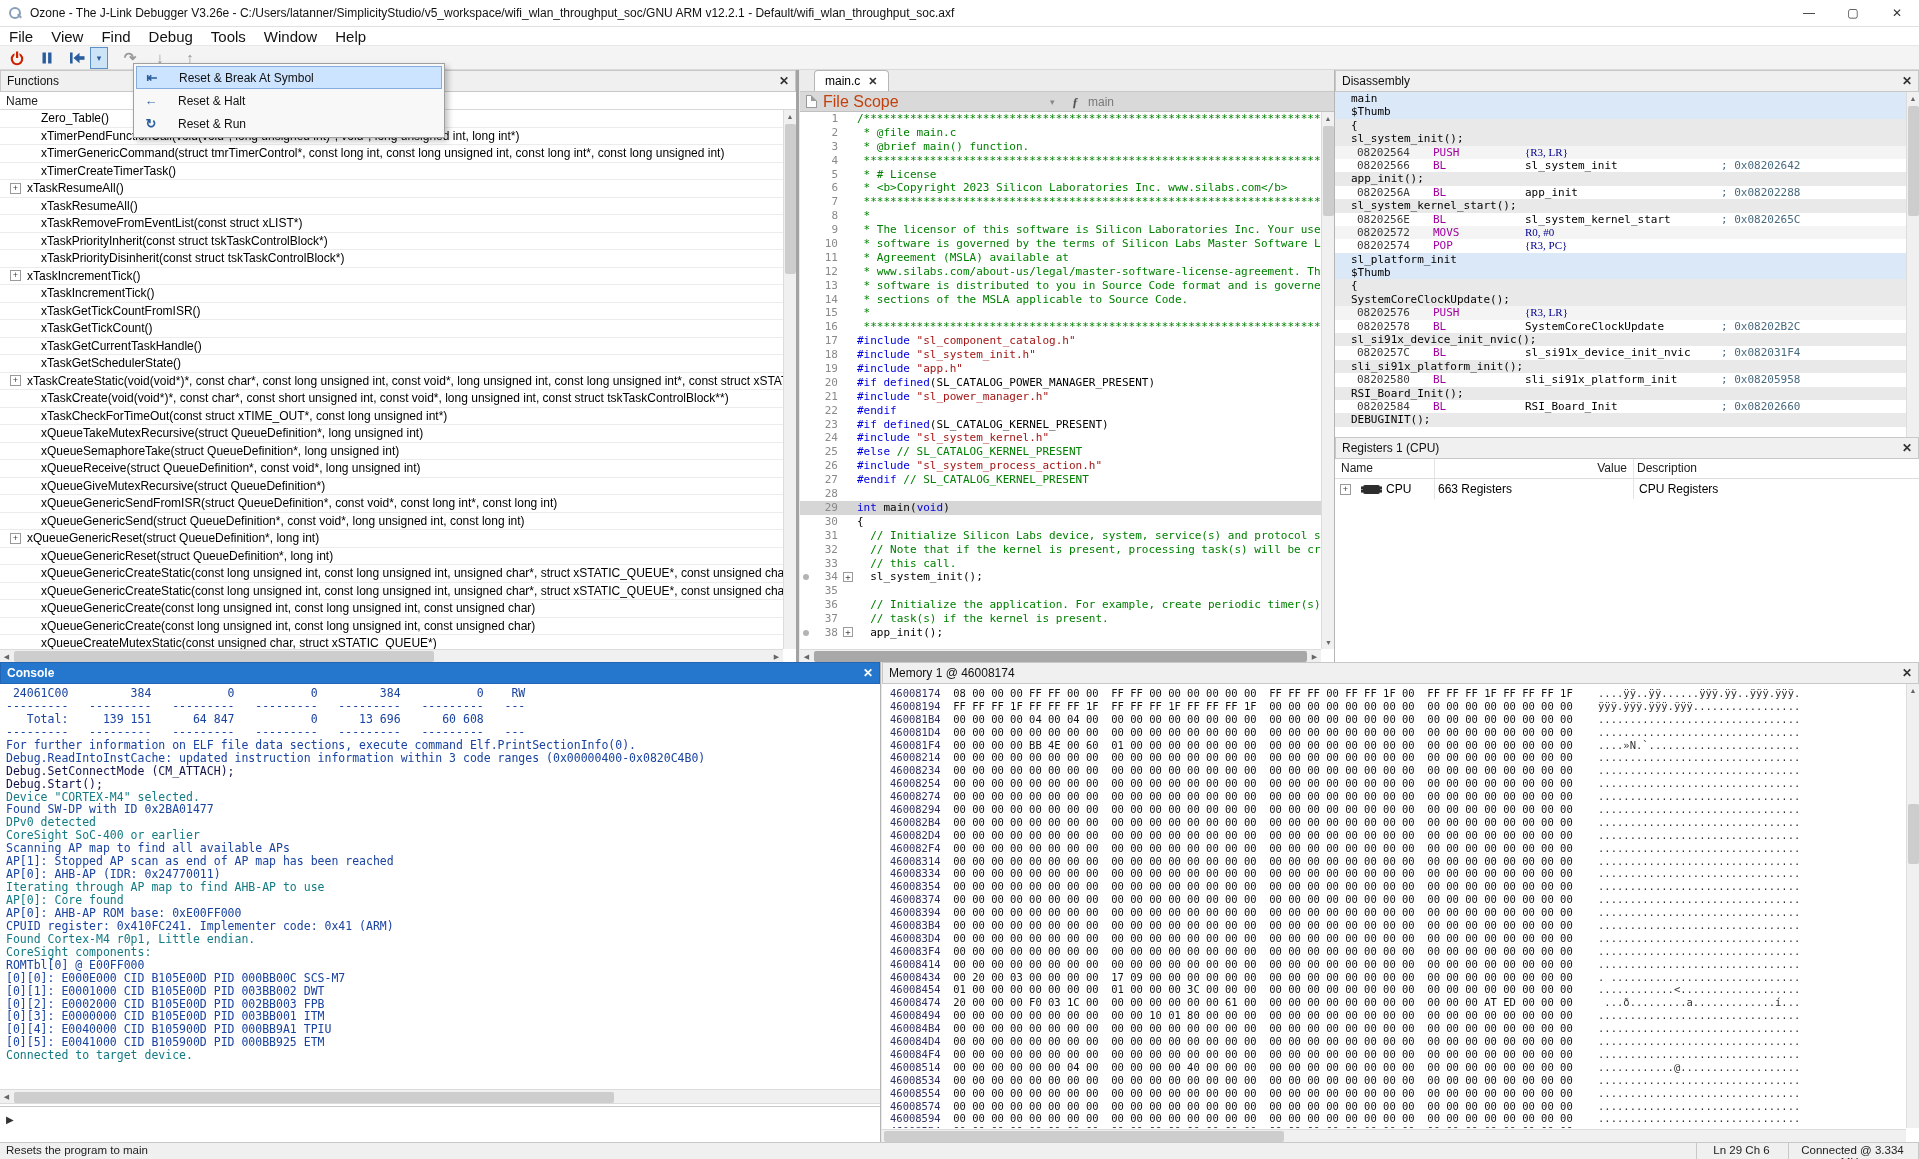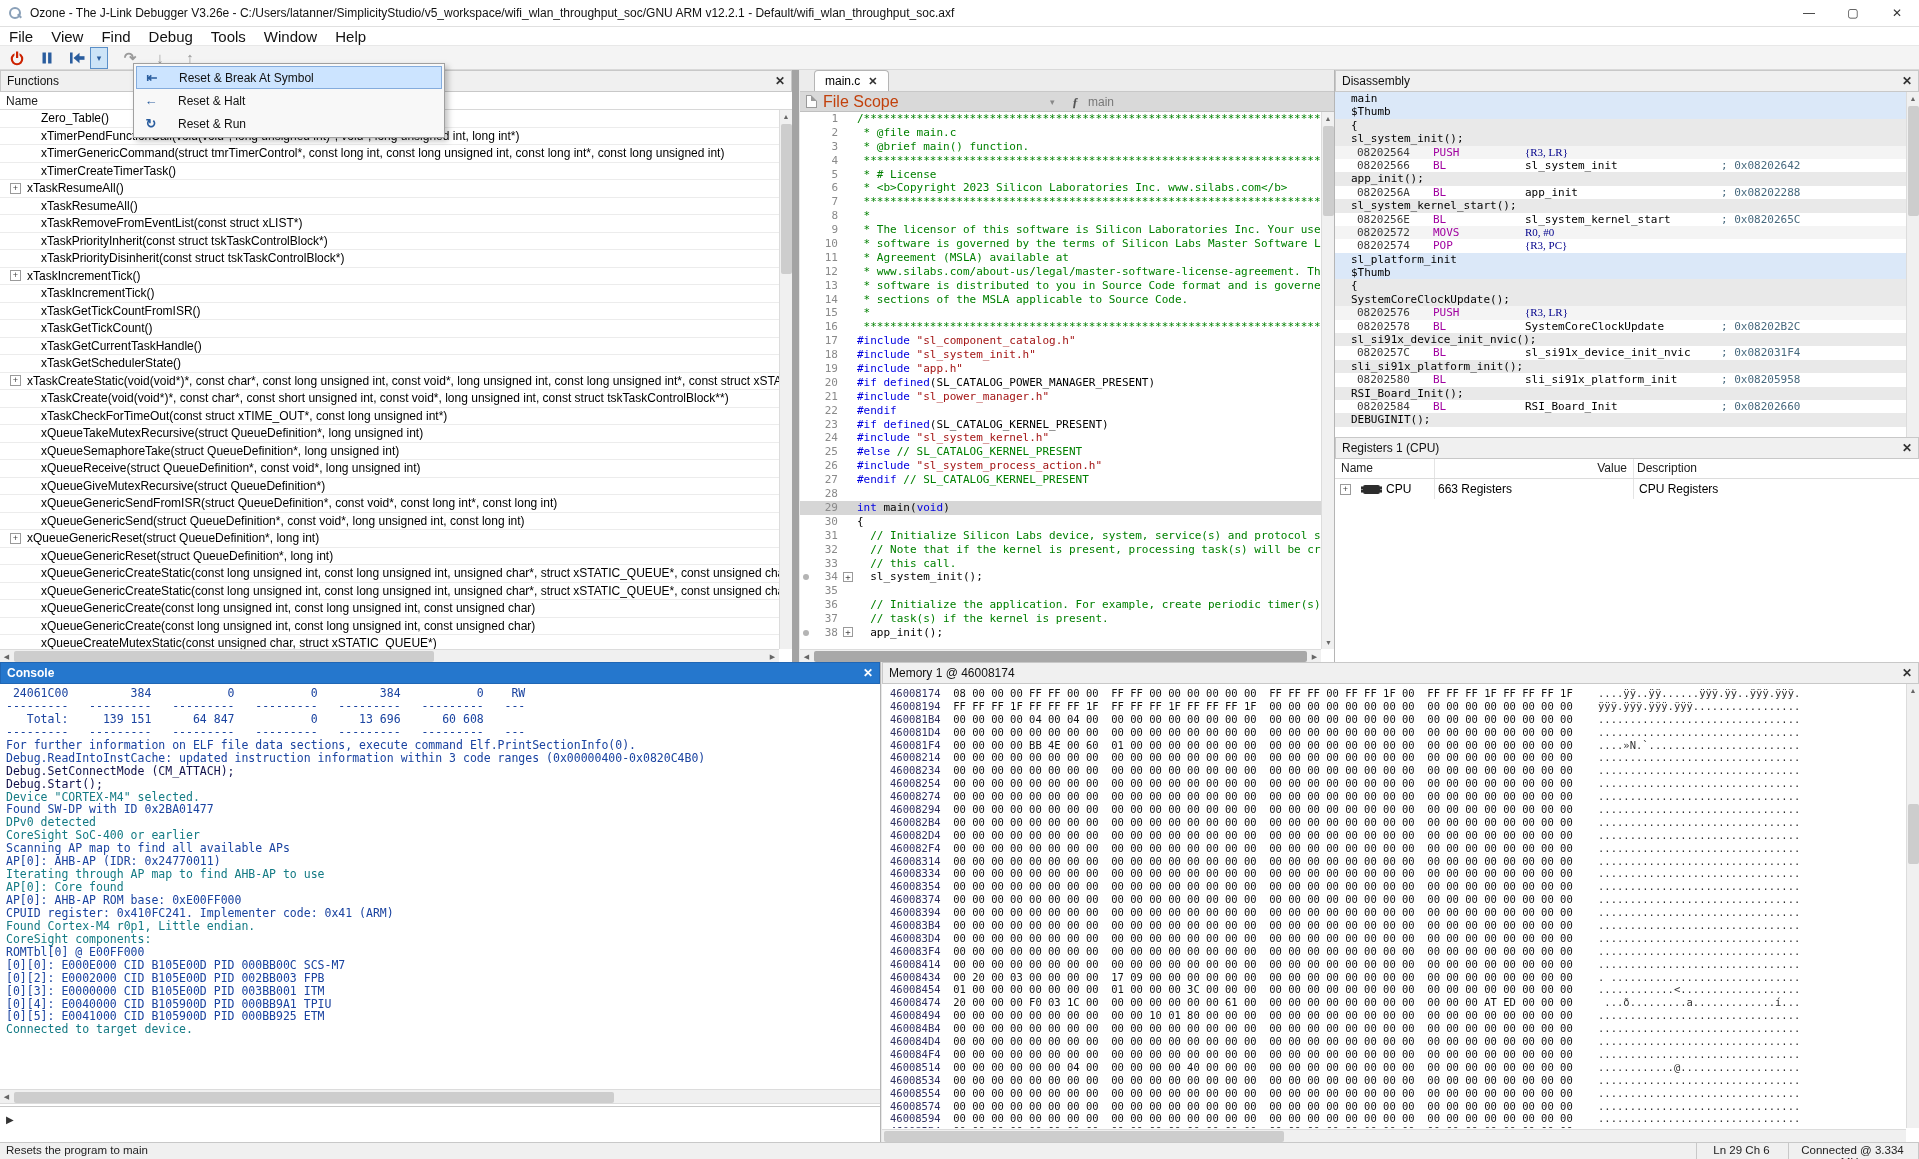--- a/index.html
+++ b/index.html
@@ -41,21 +41,21 @@
   .phead .x { margin-left:auto; color:#333; font-size:12px; font-weight:bold; }
   .vscroll { position:absolute; top:0; right:0; width:13px; background:#f0f0f0; border-left:1px solid #dcdcdc; }
   .vscroll .arr { height:13px; text-align:center; font-size:7px; color:#666; line-height:13px; }
   .vthumb { position:absolute; left:1px; width:11px; background:#cdcdcd; border-radius:2px; }
   .hscroll { position:absolute; left:0; bottom:0; height:13px; background:#f0f0f0; border-top:1px solid #dcdcdc; }
   .hscroll .arr { position:absolute; top:0; width:13px; height:13px; text-align:center; font-size:7px; color:#666; line-height:13px; }
   .hthumb { position:absolute; top:1px; height:11px; background:#cdcdcd; border-radius:2px; }
 
   
   .fn-panel { position:absolute; left:0; top:70px; width:799px; height:592px; background:#fff;
-    border-right:7px solid #a3a3a3; }
+    border-right:3px solid #a3a3a3; }
   .fn-colhead { height:18px; border-bottom:1px solid #d8d8d8; background:#fff; padding-left:6px;
     font-size:12px; color:#222; line-height:18px; }
   .fn-list { position:absolute; top:40px; left:0; right:13px; bottom:13px; overflow:hidden; background:#fff; }
   .fn-row { height:17.5px; border-bottom:1px solid #ececec; display:flex; align-items:center;
     font-size:12px; white-space:nowrap; overflow:hidden; }
   .foldbox { width:11px; height:11px; border:1px solid #9a9a9a; background:#fff; font-size:9px;
     line-height:9px; text-align:center; color:#444; margin:0 6px 0 10px; flex:none; }
   .fn-row .noicon { width:27px; flex:none; }
   .fn-label { padding-left:14px; }
 
@@ -505,29 +505,31 @@
         <div class="con-line con-b">---------   ---------   ---------   ---------   ---------   ---------   ---</div>
         <div class="con-line con-b">For further information on ELF file data sections, execute command Elf.PrintSectionInfo(0).</div>
         <div class="con-line con-b">Debug.ReadIntoInstCache: updated instruction information within 3 code ranges (0x00000400-0x0820C4B0)</div>
         <div class="con-line con-k">Debug.SetConnectMode (CM_ATTACH);</div>
         <div class="con-line con-k">Debug.Start();</div>
         <div class="con-line con-t">Device "CORTEX-M4" selected.</div>
         <div class="con-line con-b">Found SW-DP with ID 0x2BA01477</div>
         <div class="con-line con-t">DPv0 detected</div>
         <div class="con-line con-t">CoreSight SoC-400 or earlier</div>
         <div class="con-line con-b">Scanning AP map to find all available APs</div>
+        <div class="con-line con-b">AP[1]: Stopped AP scan as end of AP map has been reached</div>
         <div class="con-line con-b">AP[0]: AHB-AP (IDR: 0x24770011)</div>
         <div class="con-line con-t">Iterating through AP map to find AHB-AP to use</div>
         <div class="con-line con-t">AP[0]: Core found</div>
         <div class="con-line con-b">AP[0]: AHB-AP ROM base: 0xE00FF000</div>
         <div class="con-line con-b">CPUID register: 0x410FC241. Implementer code: 0x41 (ARM)</div>
         <div class="con-line con-t">Found Cortex-M4 r0p1, Little endian.</div>
         <div class="con-line con-t">CoreSight components:</div>
         <div class="con-line con-b">ROMTbl[0] @ E00FF000</div>
         <div class="con-line con-b">[0][0]: E000E000 CID B105E00D PID 000BB00C SCS-M7</div>
+        <div class="con-line con-b">[0][1]: E0001000 CID B105E00D PID 003BB002 DWT</div>
         <div class="con-line con-b">[0][2]: E0002000 CID B105E00D PID 002BB003 FPB</div>
         <div class="con-line con-b">[0][3]: E0000000 CID B105E00D PID 003BB001 ITM</div>
         <div class="con-line con-b">[0][4]: E0040000 CID B105900D PID 000BB9A1 TPIU</div>
         <div class="con-line con-b">[0][5]: E0041000 CID B105900D PID 000BB925 ETM</div>
         <div class="con-line con-t">Connected to target device.</div>
       </div>
     <div class="con-hscroll">
       <div class="arr" style="position:absolute; left:0; top:0; width:13px; height:13px; text-align:center; font-size:7px; color:#666; line-height:14px;">◀</div>
       <div class="hthumb" style="left:14px; width:600px; top:2px;"></div>
     </div>

